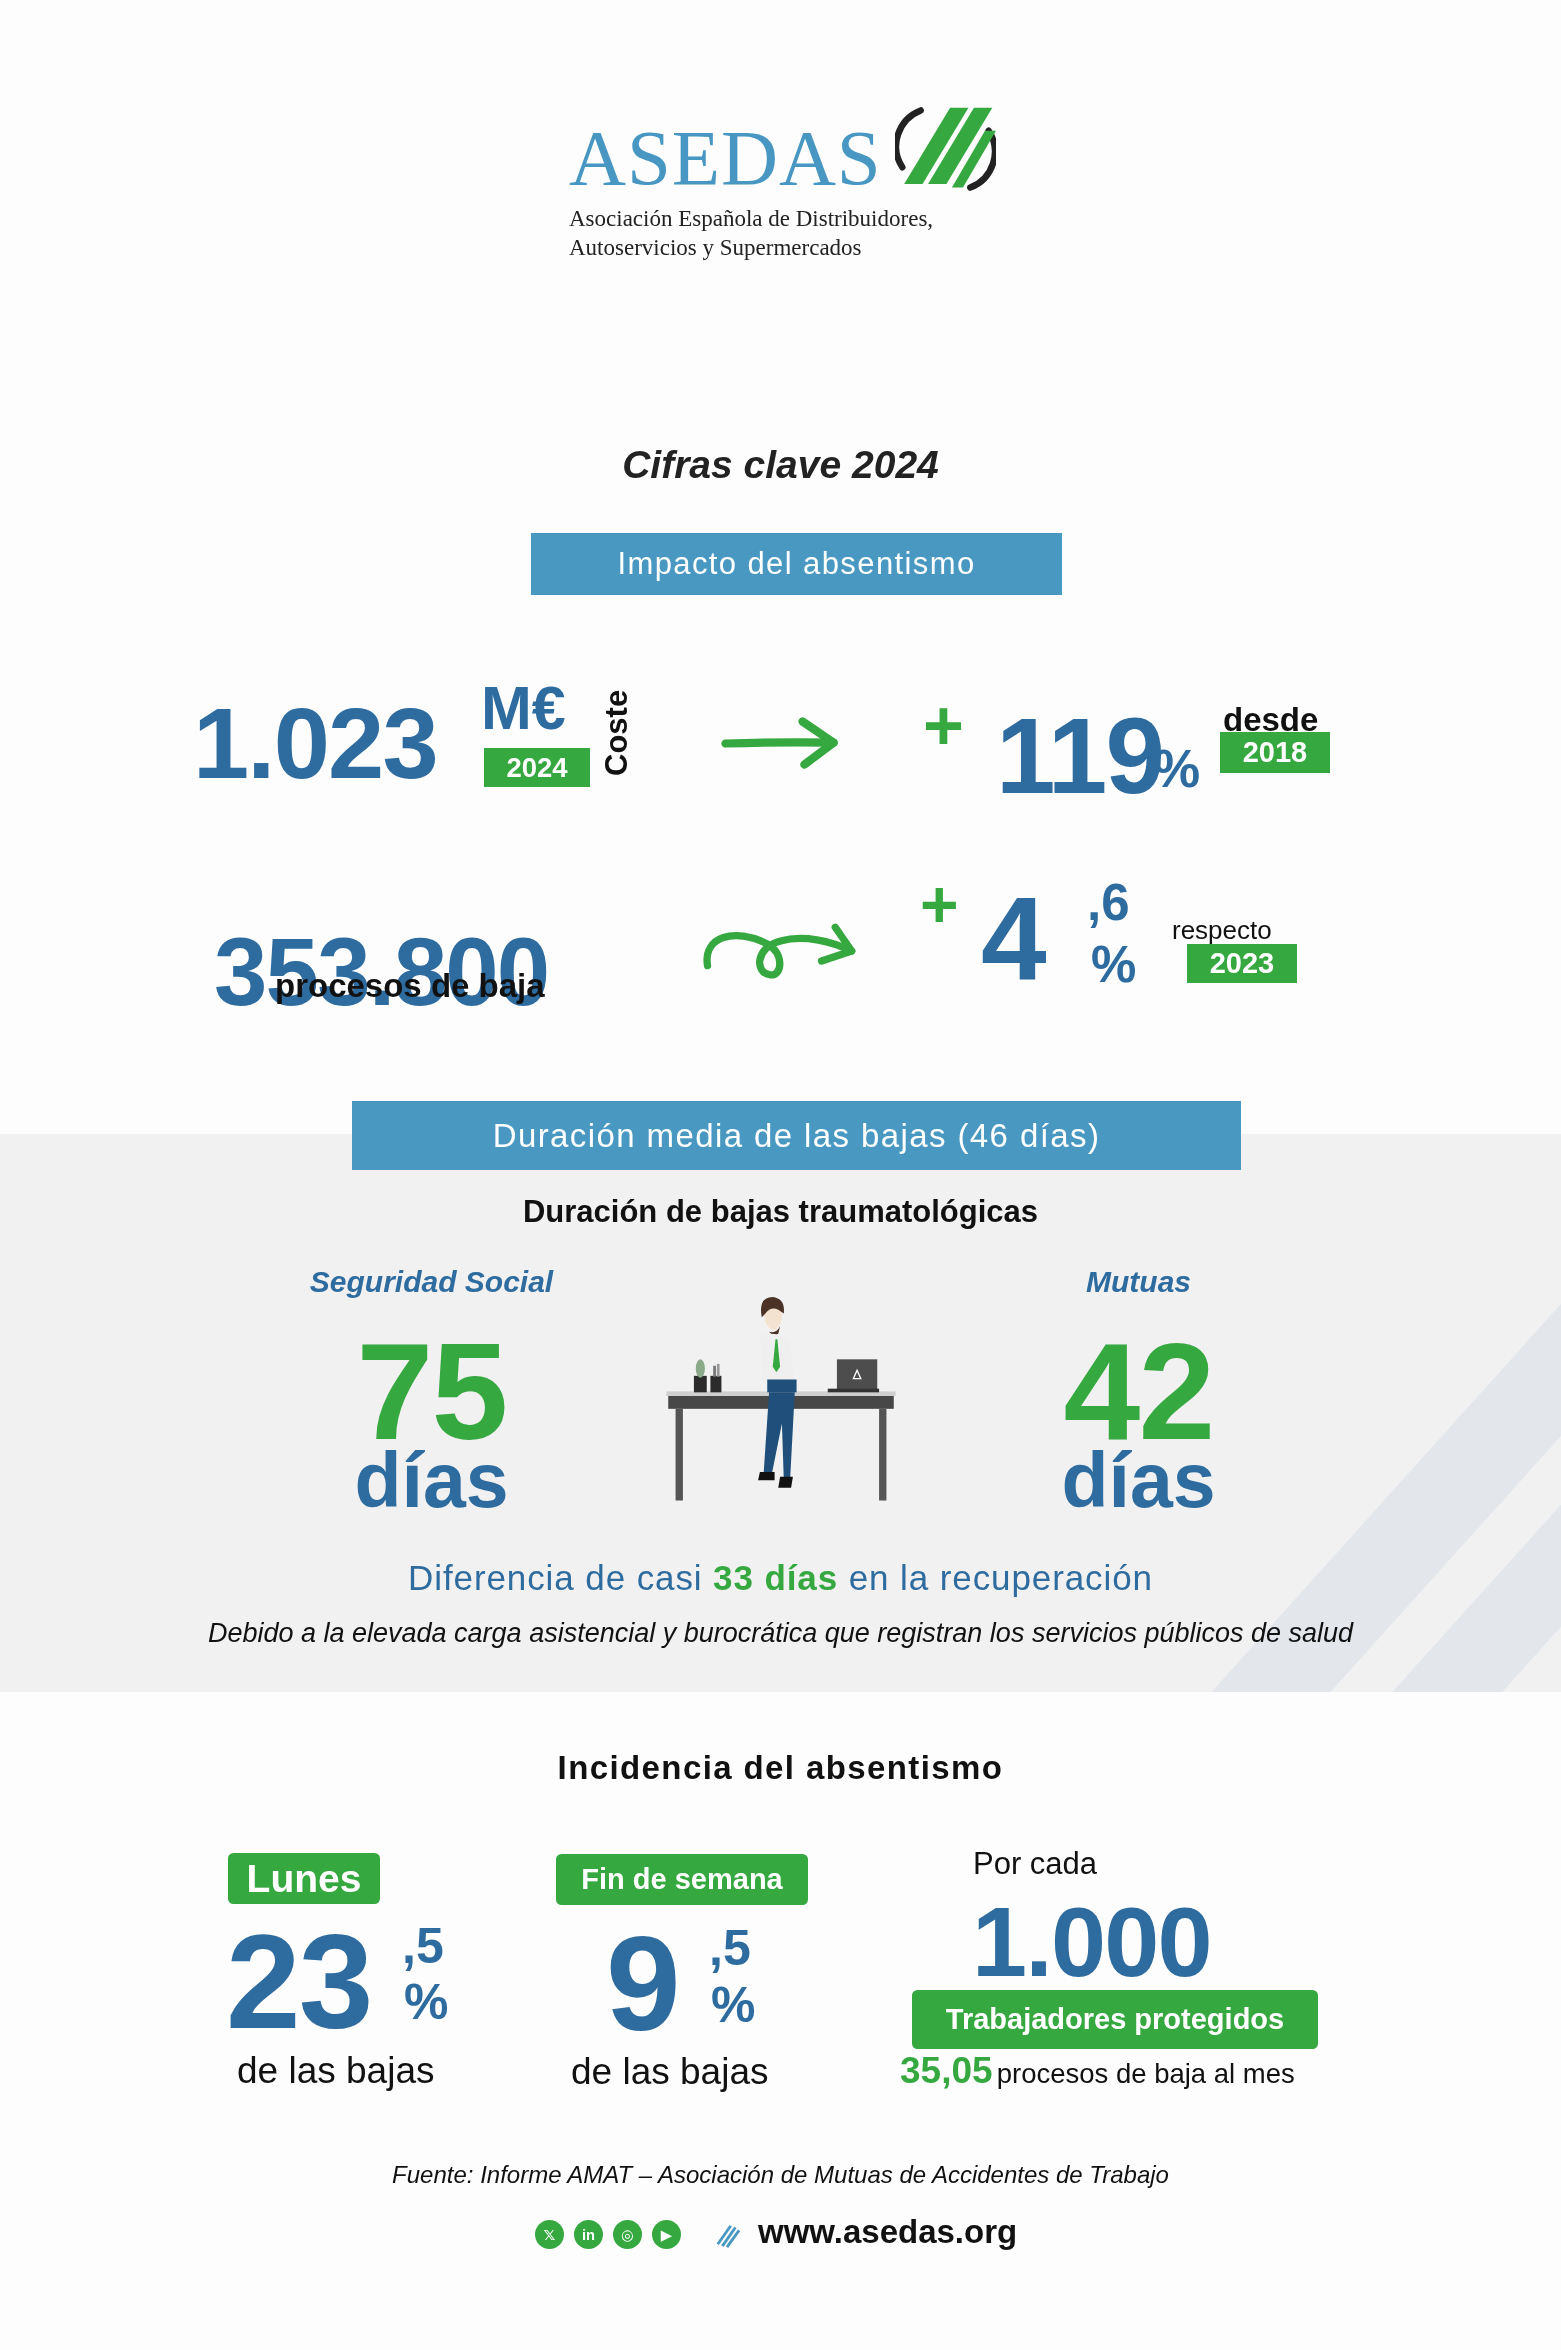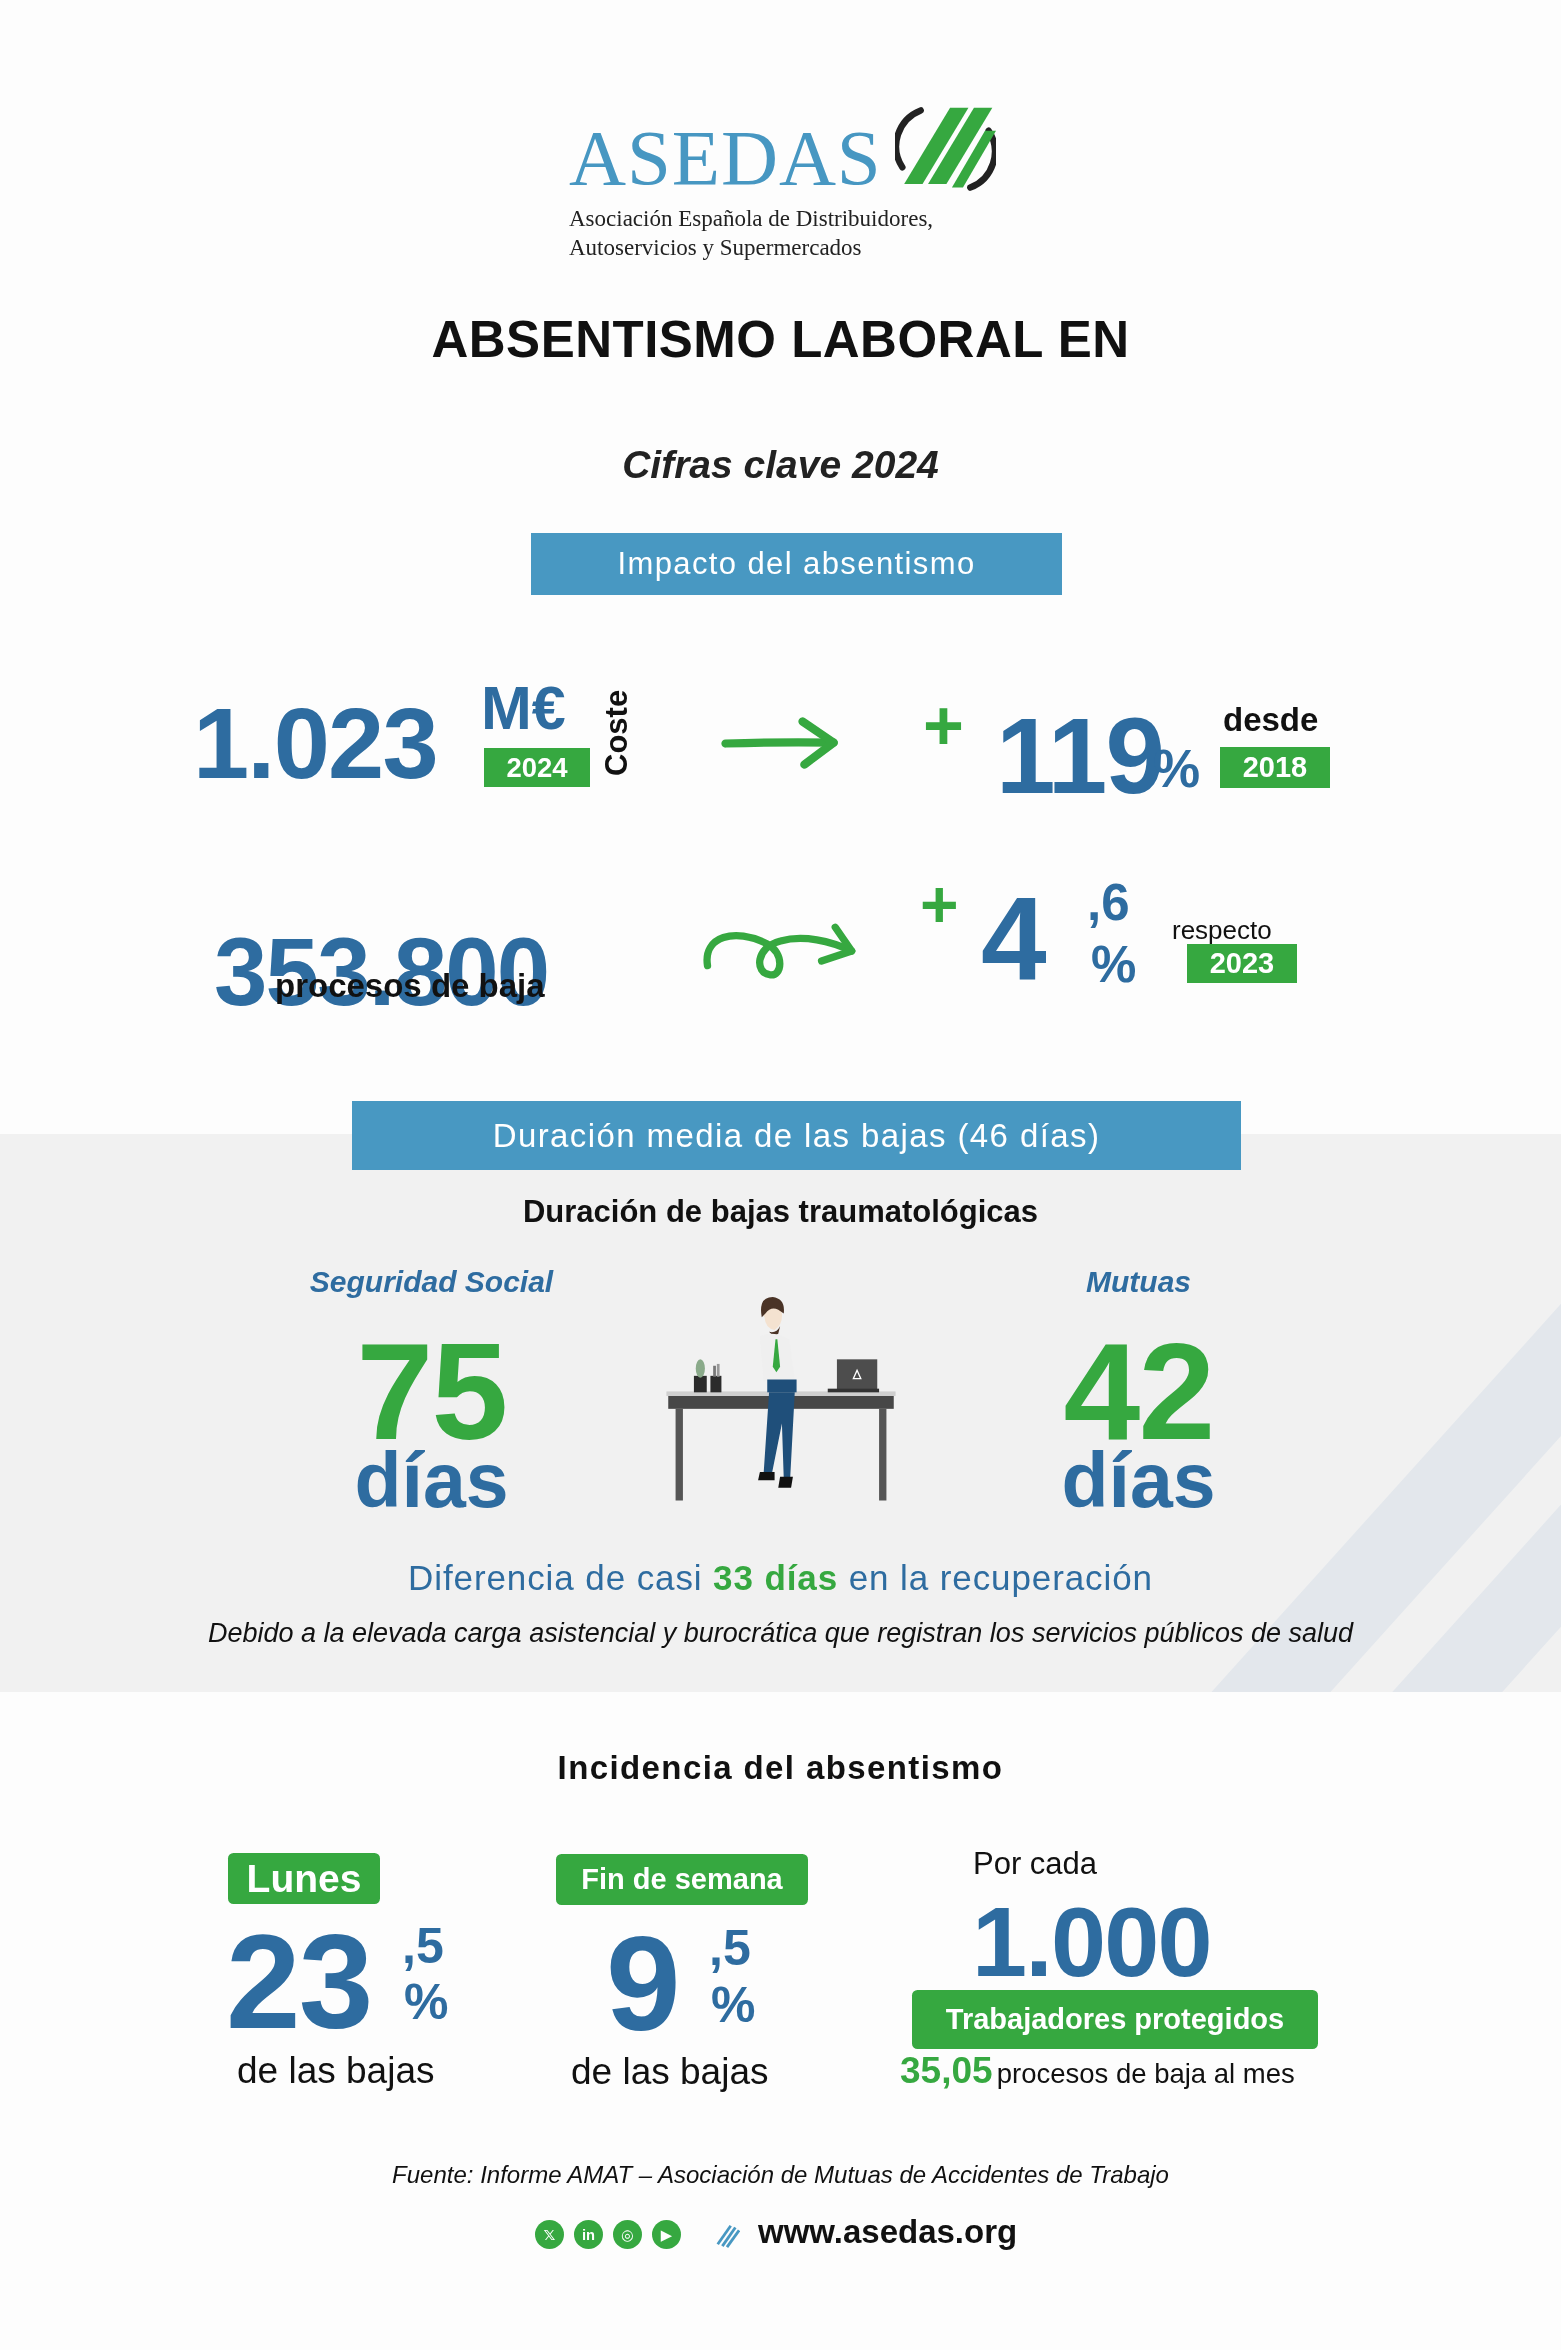--- a/index.html
+++ b/index.html
@@ -44,41 +44,40 @@
   <polygon points="60,5 80,5 30,88 10,88" fill="#36a840"></polygon>
   <polygon points="86,5 106,5 56,88 36,88" fill="#36a840"></polygon>
   <polygon points="98,30 110,30 74,92 62,92" fill="#36a840"></polygon>
 </svg>
 <div class="abs logo-sub">
   <div>Asociación Española de Distribuidores,</div>
   <div>Autoservicios y Supermercados</div>
 </div>
 
 <div class="abs title center">
-  <div>ABSENTISMO LABORAL EN</div>
 </div>
 <div class="abs subtitle center">Cifras clave 2024</div>
 
 <div class="abs pill pill-impact">Impacto del absentismo</div>
 
 <div class="abs big blue" style="left:193px; top:693px; font-size:101px;">1.023</div>
 <div class="abs blue" style="left:481px; top:678px; font-size:61px; font-weight:700; line-height:1;">M€</div>
 <div class="abs tag" style="left:484px; top:748px; width:106px; height:39px; font-size:27.5px;">2024</div>
 <div class="abs" style="left:601px; top:776px; font-size:31px; font-weight:700; transform:rotate(-90deg); transform-origin:left top; line-height:1;">Coste</div>
 
 <svg class="abs" style="left:716px; top:716px; width:129px; height:55px;" viewBox="0 0 140 60">
   <path d="M10 30 Q70 28 128 29" stroke="#36a840" stroke-width="9" fill="none" stroke-linecap="round"></path>
   <path d="M94 6 L128 29 L96 53" stroke="#36a840" stroke-width="9" fill="none" stroke-linecap="round" stroke-linejoin="round"></path>
 </svg>
 
 <div class="abs green" style="left:923px; top:691px; font-size:70px; font-weight:700; line-height:1;">+</div>
 <div class="abs big blue" style="left:996px; top:703px; font-size:107px;">119</div>
 <div class="abs blue" style="left:1153px; top:742px; font-size:53px; font-weight:700; line-height:1;">%</div>
 <div class="abs" style="left:1223px; top:703px; font-size:33px; font-weight:700; line-height:1;">desde</div>
-<div class="abs tag" style="left:1220px; top:747px; width:110px; height:41px; font-size:29px;">2018</div>
+<div class="abs tag" style="left:1220px; top:732px; width:110px; height:41px; font-size:29px;">2018</div>
 
 <div class="abs big blue" style="left:214px; top:924px; font-size:96px;">353.800</div>
 <div class="abs" style="left:275px; top:969px; font-size:33px; font-weight:700; line-height:1;">procesos de baja</div>
 
 <svg class="abs" style="left:698px; top:909px; width:165px; height:73px;" viewBox="0 0 180 80">
   <path d="M10 62 C5 30 40 20 75 38 C95 48 92 75 78 72 C62 70 62 42 90 35 C115 28 145 35 168 46" stroke="#36a840" stroke-width="8" fill="none" stroke-linecap="round"></path>
   <path d="M150 20 L168 46 L135 57" stroke="#36a840" stroke-width="8" fill="none" stroke-linecap="round" stroke-linejoin="round"></path>
 </svg>
 
 <div class="abs green" style="left:920px; top:871px; font-size:66px; font-weight:700; line-height:1;">+</div>

